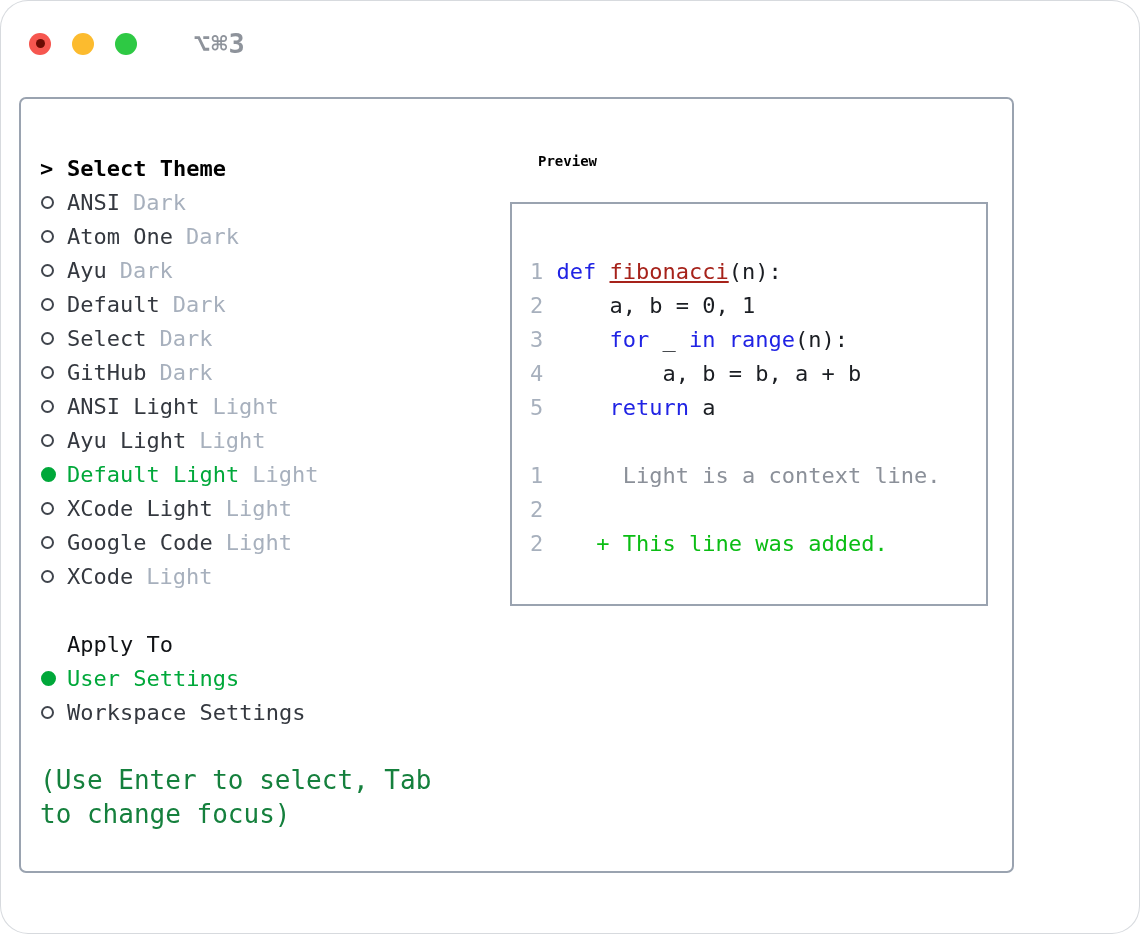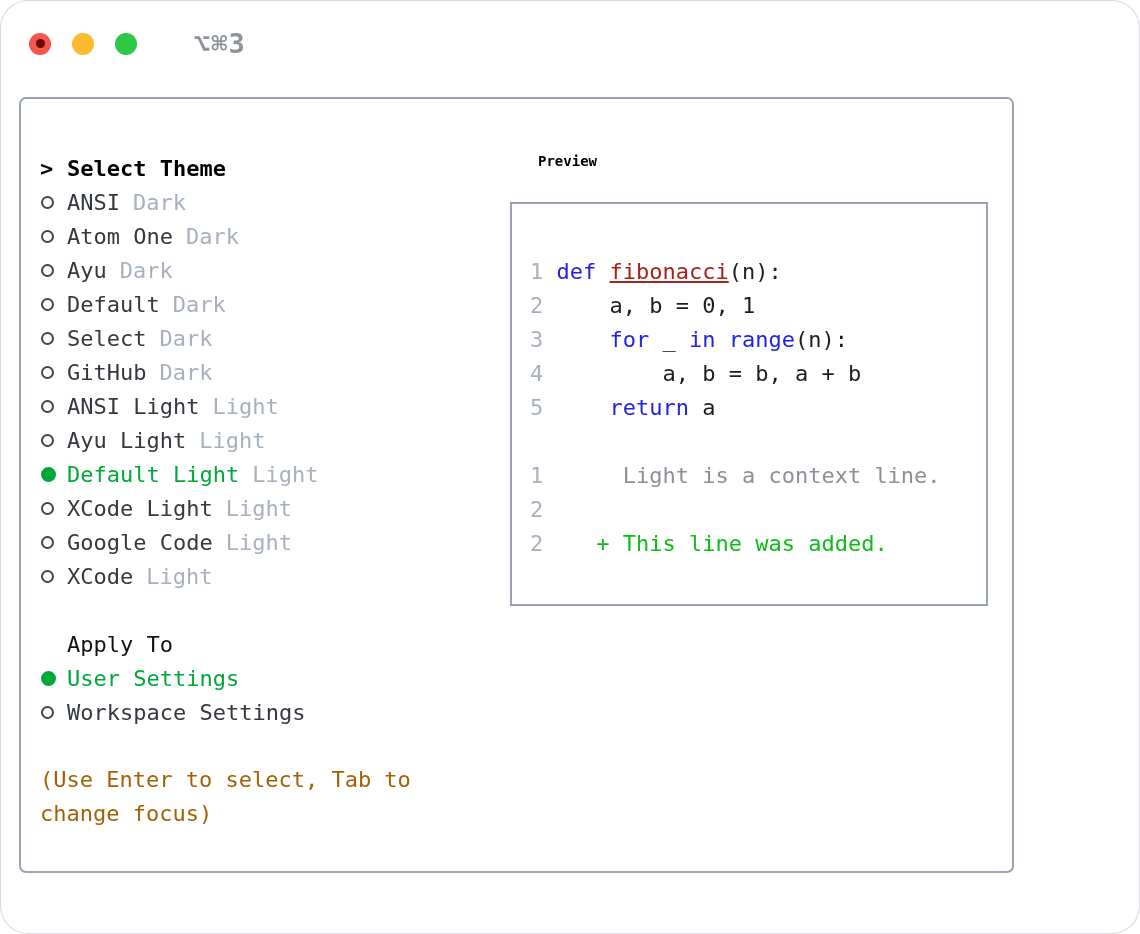--- a/index.html
+++ b/index.html
@@ -34,22 +34,22 @@
   .prefix { font-weight:bold; color:#000; }
   .theader { font-weight:bold; color:#000; }
   .radio { width:13px; height:13px; border:2px solid #40454d; border-radius:50%; display:inline-block; margin-left:1px; }
   .trow.selected .radio { background:#00a83a; border-color:#00a83a; width:15px; height:15px; }
   .tname { color:#34383f; }
   .trow.selected .tname { color:#00a83a; }
   .tvariant { color:#a7b0bd; margin-left:13px; }
 
   .apply-gap { height:34px; }
   .hint {
-    margin-top:34px; width:410px; color:#a16207;
-    font-size:22px; line-height:34px;
+    margin-top:34px; width:410px; color:#15803d;
+    font-size:26px; line-height:34px;
   }
 
   
   .preview-title { position:absolute; left:481px; top:54px; font-size:14px; font-weight:bold; color:#000;margin-left:36px; }
   .preview-box {
     position:absolute; left:489px; top:103px; width:478px; height:404px;
     border:2px solid #9aa3b0; background:#fff; padding:50px 0 0 18px;
   }
   .code-row { display:flex; height:34px; align-items:center; font-size:22px; }
   .ln { color:#a7b0bd; white-space:pre; }

